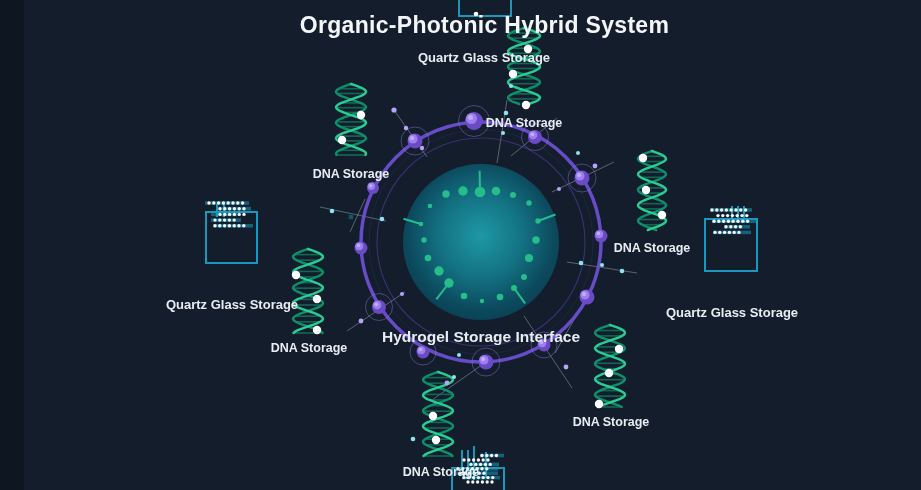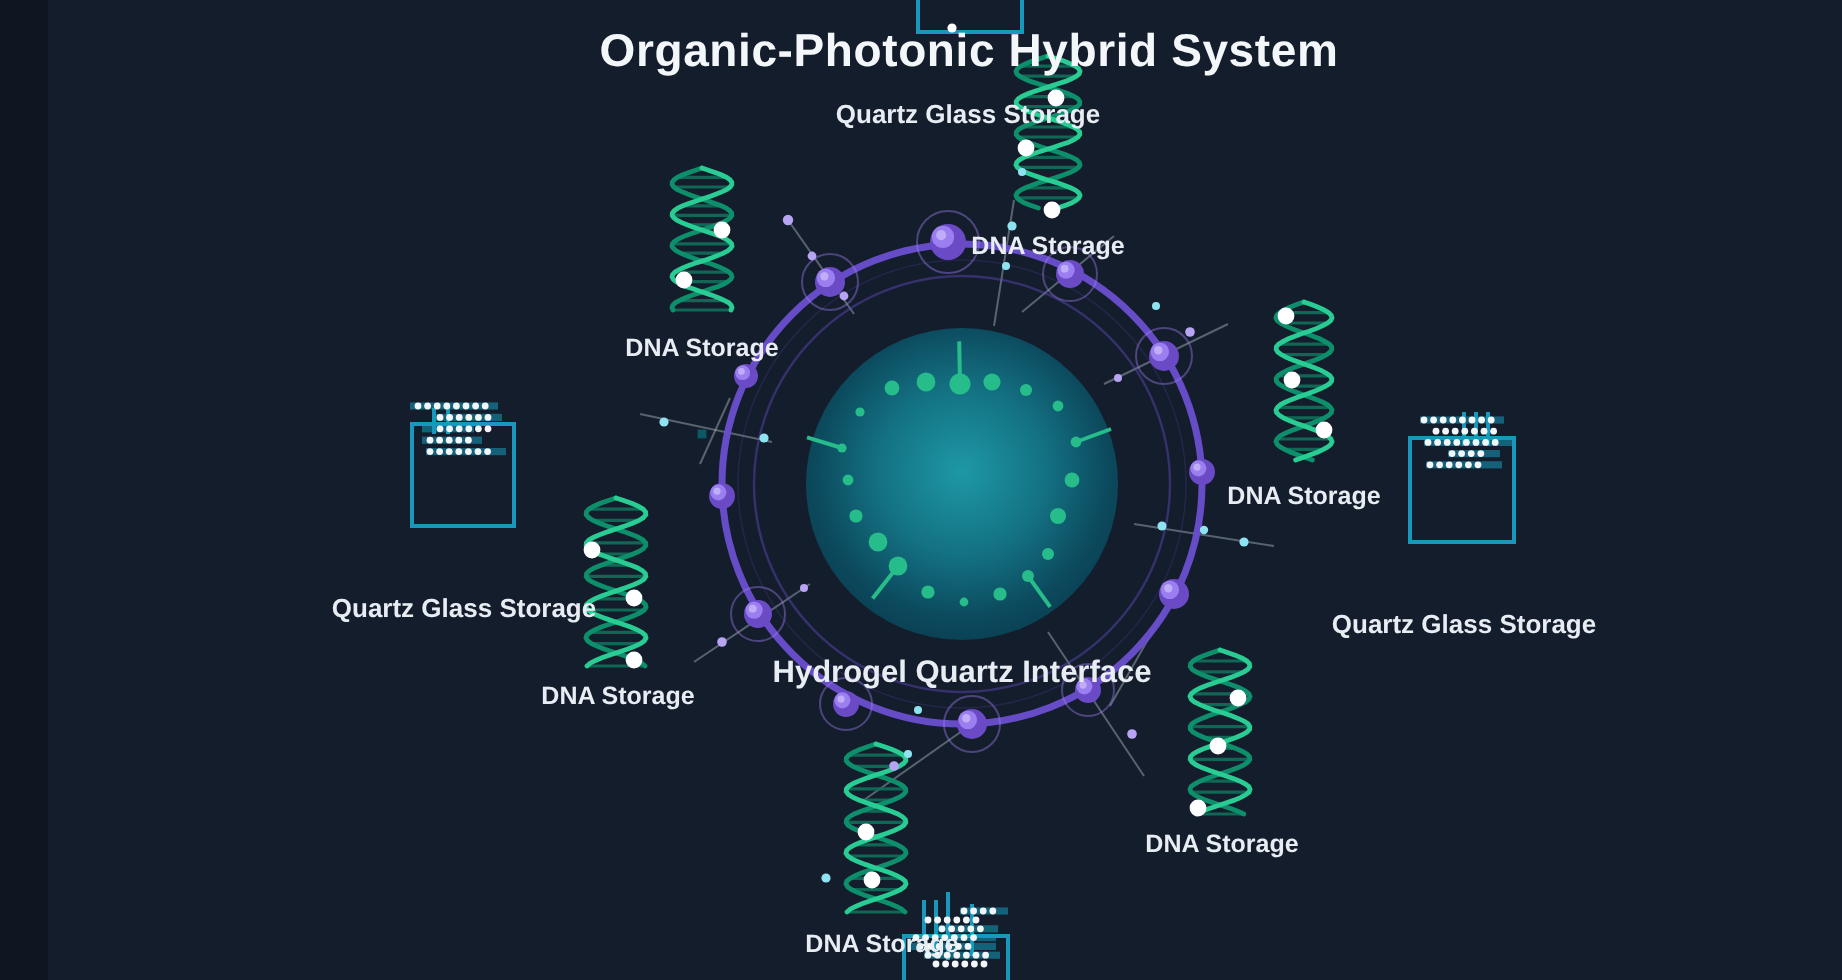--- a/index.html
+++ b/index.html
@@ -410,15 +410,15 @@
   <div id="labels">
       <div class="lbl" style="left: 500px; top: 123px; font-size: 12.5px;">DNA Storage</div>
       <div class="lbl" style="left: 327px; top: 174px; font-size: 12.5px;">DNA Storage</div>
       <div class="lbl" style="left: 628px; top: 248px; font-size: 12.5px;">DNA Storage</div>
       <div class="lbl" style="left: 285px; top: 348px; font-size: 12.5px;">DNA Storage</div>
       <div class="lbl" style="left: 587px; top: 422px; font-size: 12.5px;">DNA Storage</div>
       <div class="lbl" style="left: 417px; top: 472px; font-size: 12.5px;">DNA Storage</div>
       <div class="lbl" style="left: 208px; top: 304px; font-size: 13px;">Quartz Glass Storage</div>
       <div class="lbl" style="left: 708px; top: 312px; font-size: 13px;">Quartz Glass Storage</div>
       <div class="lbl" style="left: 460px; top: 57px; font-size: 13px;">Quartz Glass Storage</div>
-      <div class="lbl" style="left: 457px; top: 337px; font-size: 15.5px;">Hydrogel Quartz Interface</div>
+      <div class="lbl" style="left: 457px; top: 337px; font-size: 15.5px;">Hydrogel Storage Interface</div>
     </div>
 </div>
 
 </body></html>

